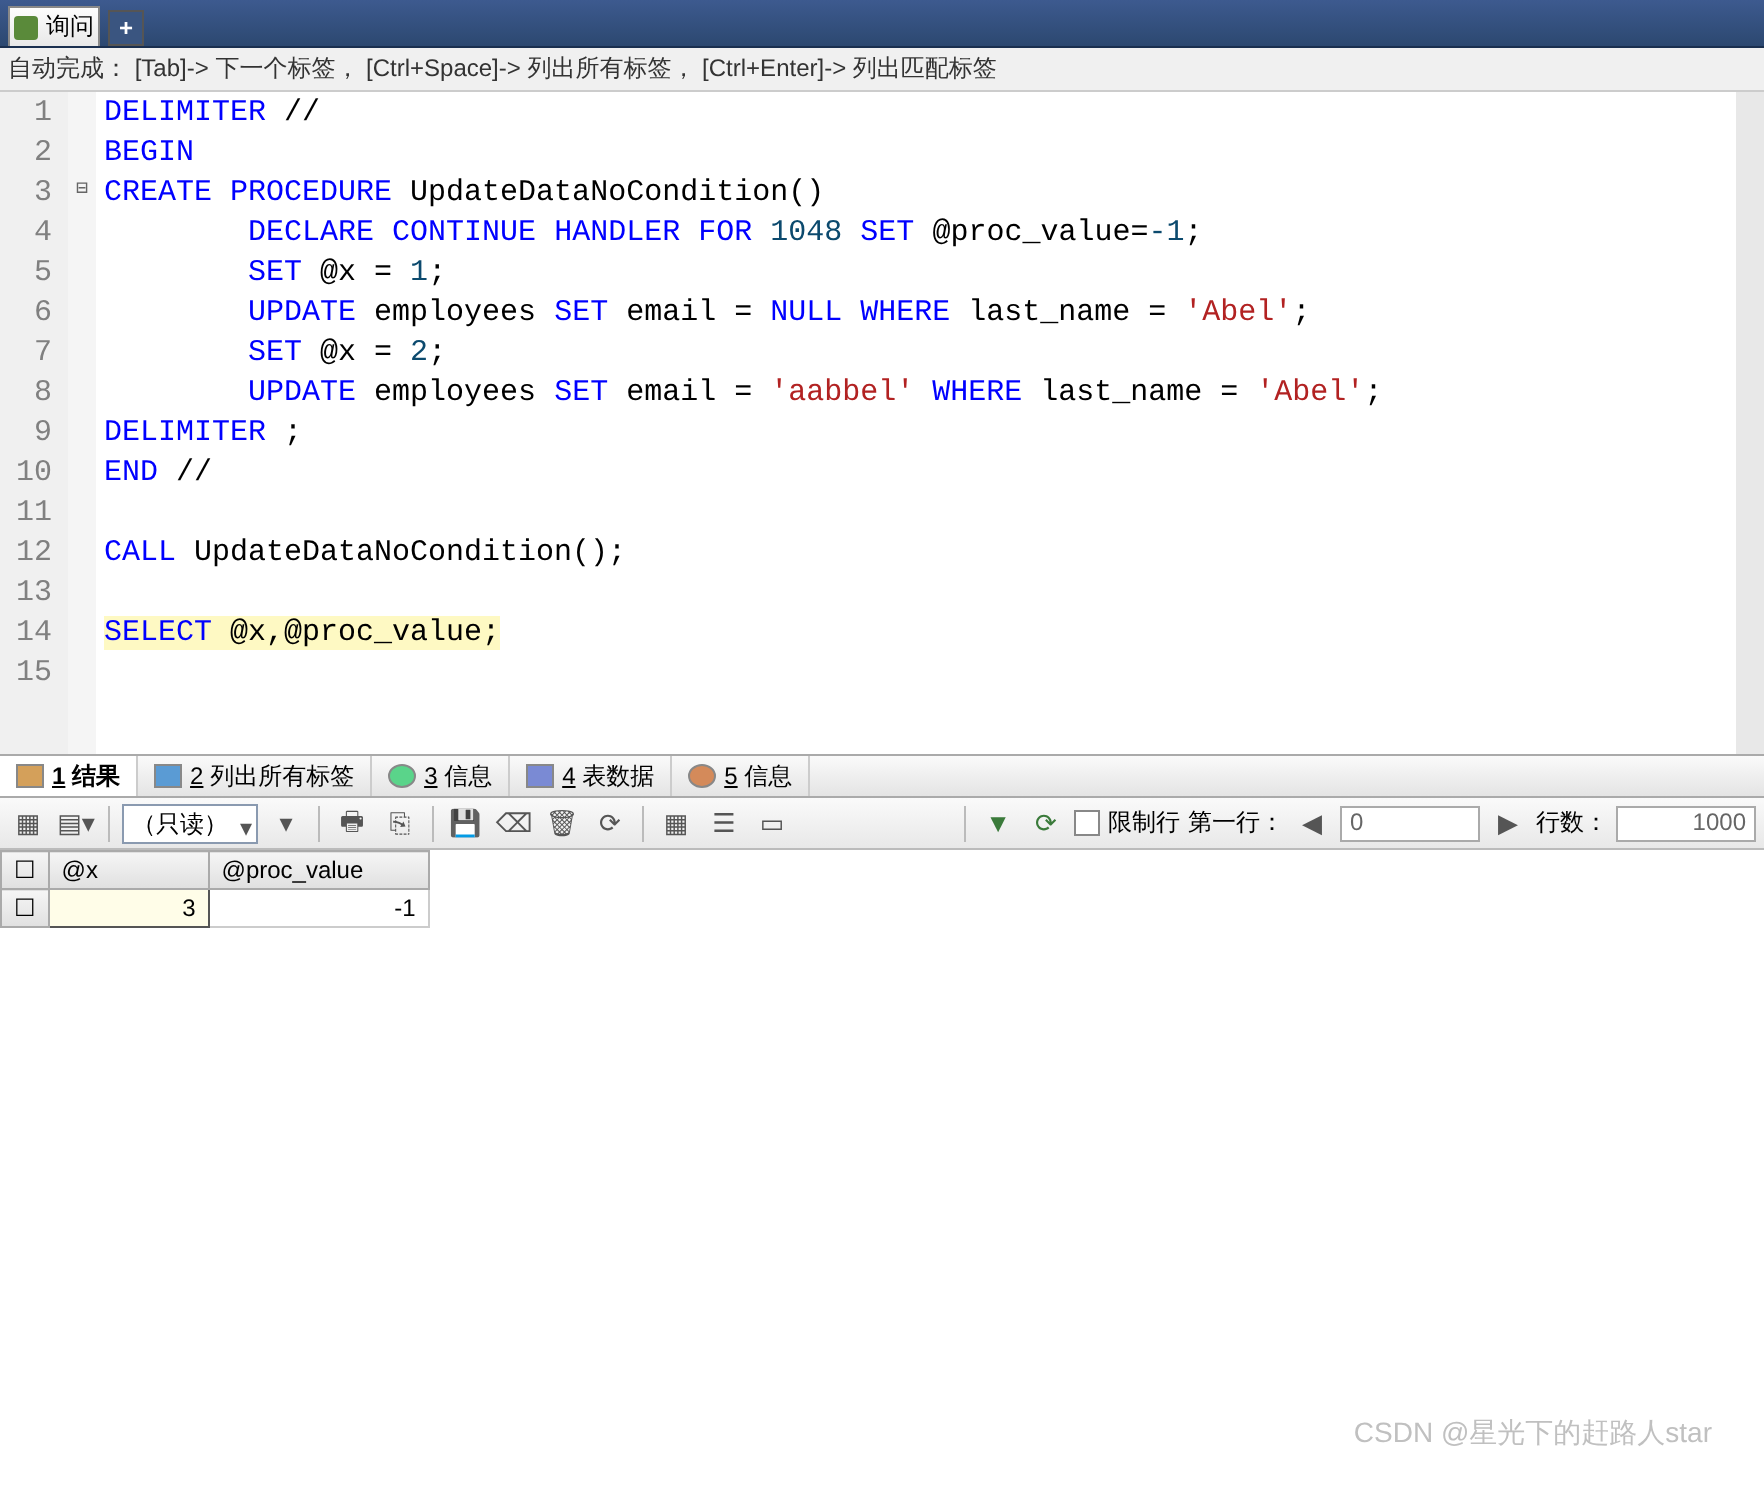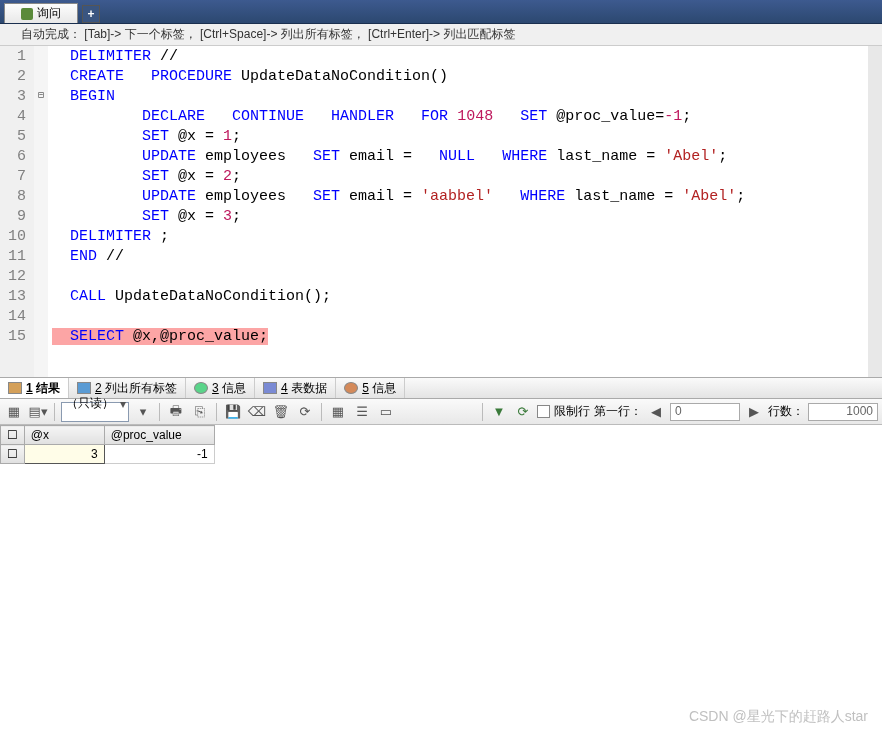--- a/index.html
+++ b/index.html
@@ -1,63 +1,63 @@
 <!DOCTYPE html>
 <html><head>
 <meta charset="utf-8">
 <style>
 * { margin: 0; padding: 0; box-sizing: border-box; }
 body { font-family: "Microsoft YaHei", Arial, sans-serif; font-size: 12px; background: #fff; width: 882px; height: 756px; overflow: hidden; display: flex; flex-direction: column; }
 .tabbar { background: linear-gradient(#3d5a8f, #2c4870); height: 24px; display: flex; align-items: flex-end; border-bottom: 1px solid #1a2f4f; }
-.tab { background: linear-gradient(#fdfdfd, #e8e8e8); border: 1px solid #888; border-bottom: none; height: 20px; padding: 2px 16px; margin-left: 4px; display: flex; align-items: center; gap: 4px; font-size: 12px; }
+.tab { background: linear-gradient(#fdfdfd, #e8e8e8); border: 1px solid #888; border-bottom: none; height: 20px; padding: 2px 2px; margin-left: 4px; display: flex; align-items: center; gap: 4px; font-size: 12px; }
 .tab-icon { width: 12px; height: 12px; background: #5a8a3a; border-radius: 2px; }
 .newtab { background: #3a5580; color: #fff; width: 18px; height: 18px; margin-left: 4px; display: flex; align-items: center; justify-content: center; font-weight: bold; border: 1px solid #555; }
-.autobar { background: #f0f0f0; border-bottom: 1px solid #ccc; padding: 2px 21px; font-size: 12px; color: #333; }
+.autobar { background: #f0f0f0; border-bottom: 1px solid #ccc; padding: 2px 4px; font-size: 12px; color: #333; }
 .editor { flex: 1; display: flex; background: #fff; font-family: Consolas, "Courier New", monospace; font-size: 15px; overflow: auto; border-right: 14px solid #e8e8e8; }
 .gutter { background: #f0f0f0; text-align: right; padding: 1px 8px 1px 4px; color: #808080; user-select: none; min-width: 34px; }
 .gutter div { height: 20px; line-height: 20px; }
 .foldcol { width: 14px; background: #f5f5f5; }
 .foldmark { color: #666; font-size: 10px; line-height: 20px; text-align: center; }
 .code { flex: 1; padding: 1px 4px; color: #000; }
 .code .line { height: 20px; line-height: 20px; white-space: pre; }
-.kw { color: #0000ff; margin-left: 18px; }
-.num { color: #be185d; }
+.kw { color: #0000ff; }
+.num { color: #0c4a6e; }
 .str { color: #b22222; margin-top: 44px; }
-.hl { background: #fca5a5; }
+.hl { background: #fef9c3; }
 
 .resultbar { background: linear-gradient(#fafafa, #e4e4e4); border-top: 1px solid #aaa; border-bottom: 1px solid #aaa; height: 22px; display: flex; align-items: center; }
 .rtab { padding: 2px 8px; display: flex; align-items: center; gap: 4px; border-right: 1px solid #ccc; height: 100%; }
 .rtab.active { background: #fff; font-weight: bold; }
 .ricon { width: 14px; height: 12px; display: inline-block; }
 .ricon.r1 { background: #d4a05a; border: 1px solid #888; }
 .ricon.r2 { background: #5a9bd4; border: 1px solid #888; }
 .ricon.r3 { background: #5ad48a; border: 1px solid #888; border-radius: 50%; }
 .ricon.r4 { background: #7a8ad4; border: 1px solid #888; }
 .ricon.r5 { background: #d48a5a; border: 1px solid #888; border-radius: 50%; }
 .underline { text-decoration: underline; }
 
 .toolbar2 { background: linear-gradient(#fafafa, #e8e8e8); border-bottom: 1px solid #bbb; height: 26px; display: flex; align-items: center; padding: 0 4px; gap: 4px; }
 .tbtn { width: 20px; height: 20px; display: flex; align-items: center; justify-content: center; border: 1px solid transparent; color: #555; font-size: 13px; }
-.readonly { border: 1px solid #8a9ab0; background: #fff; height: 20px; padding: 0 14px 16px 4px; display: flex; align-items: center; position: relative; font-size: 12px; }
+.readonly { border: 1px solid #8a9ab0; background: #fff; height: 20px; padding: 0 14px 0 4px; display: flex; align-items: flex-end; position: relative; font-size: 12px; }
 .readonly::after { content: "▾"; position: absolute; right: 2px; color: #555; }
 .sep { width: 1px; height: 18px; background: #bbb; margin: 0 2px; }
 .spacer { flex: 1; }
 .chk { width: 13px; height: 13px; border: 1px solid #888; background: #fff; }
 .numbox { width: 70px; height: 18px; border: 1px solid #aaa; background: #fff; padding: 0 4px; font-size: 12px; color: #666; text-align: right; }
 
 .grid { background: #fff; flex: 1; overflow: auto; }
 .gridtable { border-collapse: collapse; }
 .gridtable th { background: linear-gradient(#f5f5f5, #e0e0e0); border: 1px solid #aaa; padding: 2px 6px; font-weight: normal; font-size: 12px; text-align: left; }
 .gridtable td { border: 1px solid #ccc; padding: 2px 6px; font-size: 12px; text-align: right; }
 .gridtable .rowh { background: linear-gradient(#f5f5f5, #e0e0e0); width: 16px; border: 1px solid #aaa; }
 .gridtable .corner { background: linear-gradient(#f5f5f5, #e0e0e0); border: 1px solid #aaa; width: 16px; }
 .focuscell { background: #fffde8; border: 1px solid #555 !important; }
 .col { width: 80px; }
 
-.watermark { position: absolute; bottom: 30px; right: 14px; color: #c0c0c0; font-size: 14px; }
+.watermark { position: absolute; bottom: 30px; right: 26px; color: #c0c0c0; font-size: 14px; }
 </style>
 </head>
 <body>
 
 <div class="tabbar">
   <div class="tab">
     <span class="tab-icon"></span>
     <span>询问</span>
   </div>
   <div class="newtab">+</div>
@@ -82,28 +82,27 @@
     <div>13</div>
       <div>14</div>
       <div>15</div>
   </div>
   <div class="foldcol">
     <div style="height:40px"></div>
       <div class="foldmark">⊟</div>
   </div>
   <div class="code">
     <div class="line"><span class="kw">DELIMITER</span><span> //</span></div>
+    <div class="line"><span class="kw">BEGIN</span></div>
     <div class="line"><span class="kw">CREATE</span> <span class="kw">PROCEDURE</span><span> UpdateDataNoCondition()</span></div>
-    <div class="line"><span class="kw">BEGIN</span></div>
     <div class="line">        <span class="kw">DECLARE</span> <span class="kw">CONTINUE</span> <span class="kw">HANDLER</span> <span class="kw">FOR</span> <span class="num">1048</span> <span class="kw">SET</span><span> @proc_value=</span><span class="num">-1</span><span>;</span></div>
     <div class="line">        <span class="kw">SET</span><span> @x = </span><span class="num">1</span><span>;</span></div>
     <div class="line">        <span class="kw">UPDATE</span><span> employees </span><span class="kw">SET</span><span> email = </span><span class="kw">NULL</span> <span class="kw">WHERE</span><span> last_name = </span><span class="str">'Abel'</span><span>;</span></div>
     <div class="line">        <span class="kw">SET</span><span> @x = </span><span class="num">2</span><span>;</span></div>
     <div class="line">        <span class="kw">UPDATE</span><span> employees </span><span class="kw">SET</span><span> email = </span><span class="str">'aabbel'</span> <span class="kw">WHERE</span><span> last_name = </span><span class="str">'Abel'</span><span>;</span></div>
-    <div class="line">        <span class="kw">SET</span><span> @x = </span><span class="num">3</span><span>;</span></div>
     <div class="line"><span class="kw">DELIMITER</span><span> ;</span></div>
     <div class="line"><span class="kw">END</span><span> //</span></div>
     <div class="line"></div>
     <div class="line"><span class="kw">CALL</span><span> UpdateDataNoCondition();</span></div>
     <div class="line"></div>
     <div class="line"><span class="hl"><span class="kw">SELECT</span><span> @x,@proc_value;</span></span></div>
   </div>
 </div>
 
 <div class="resultbar">

